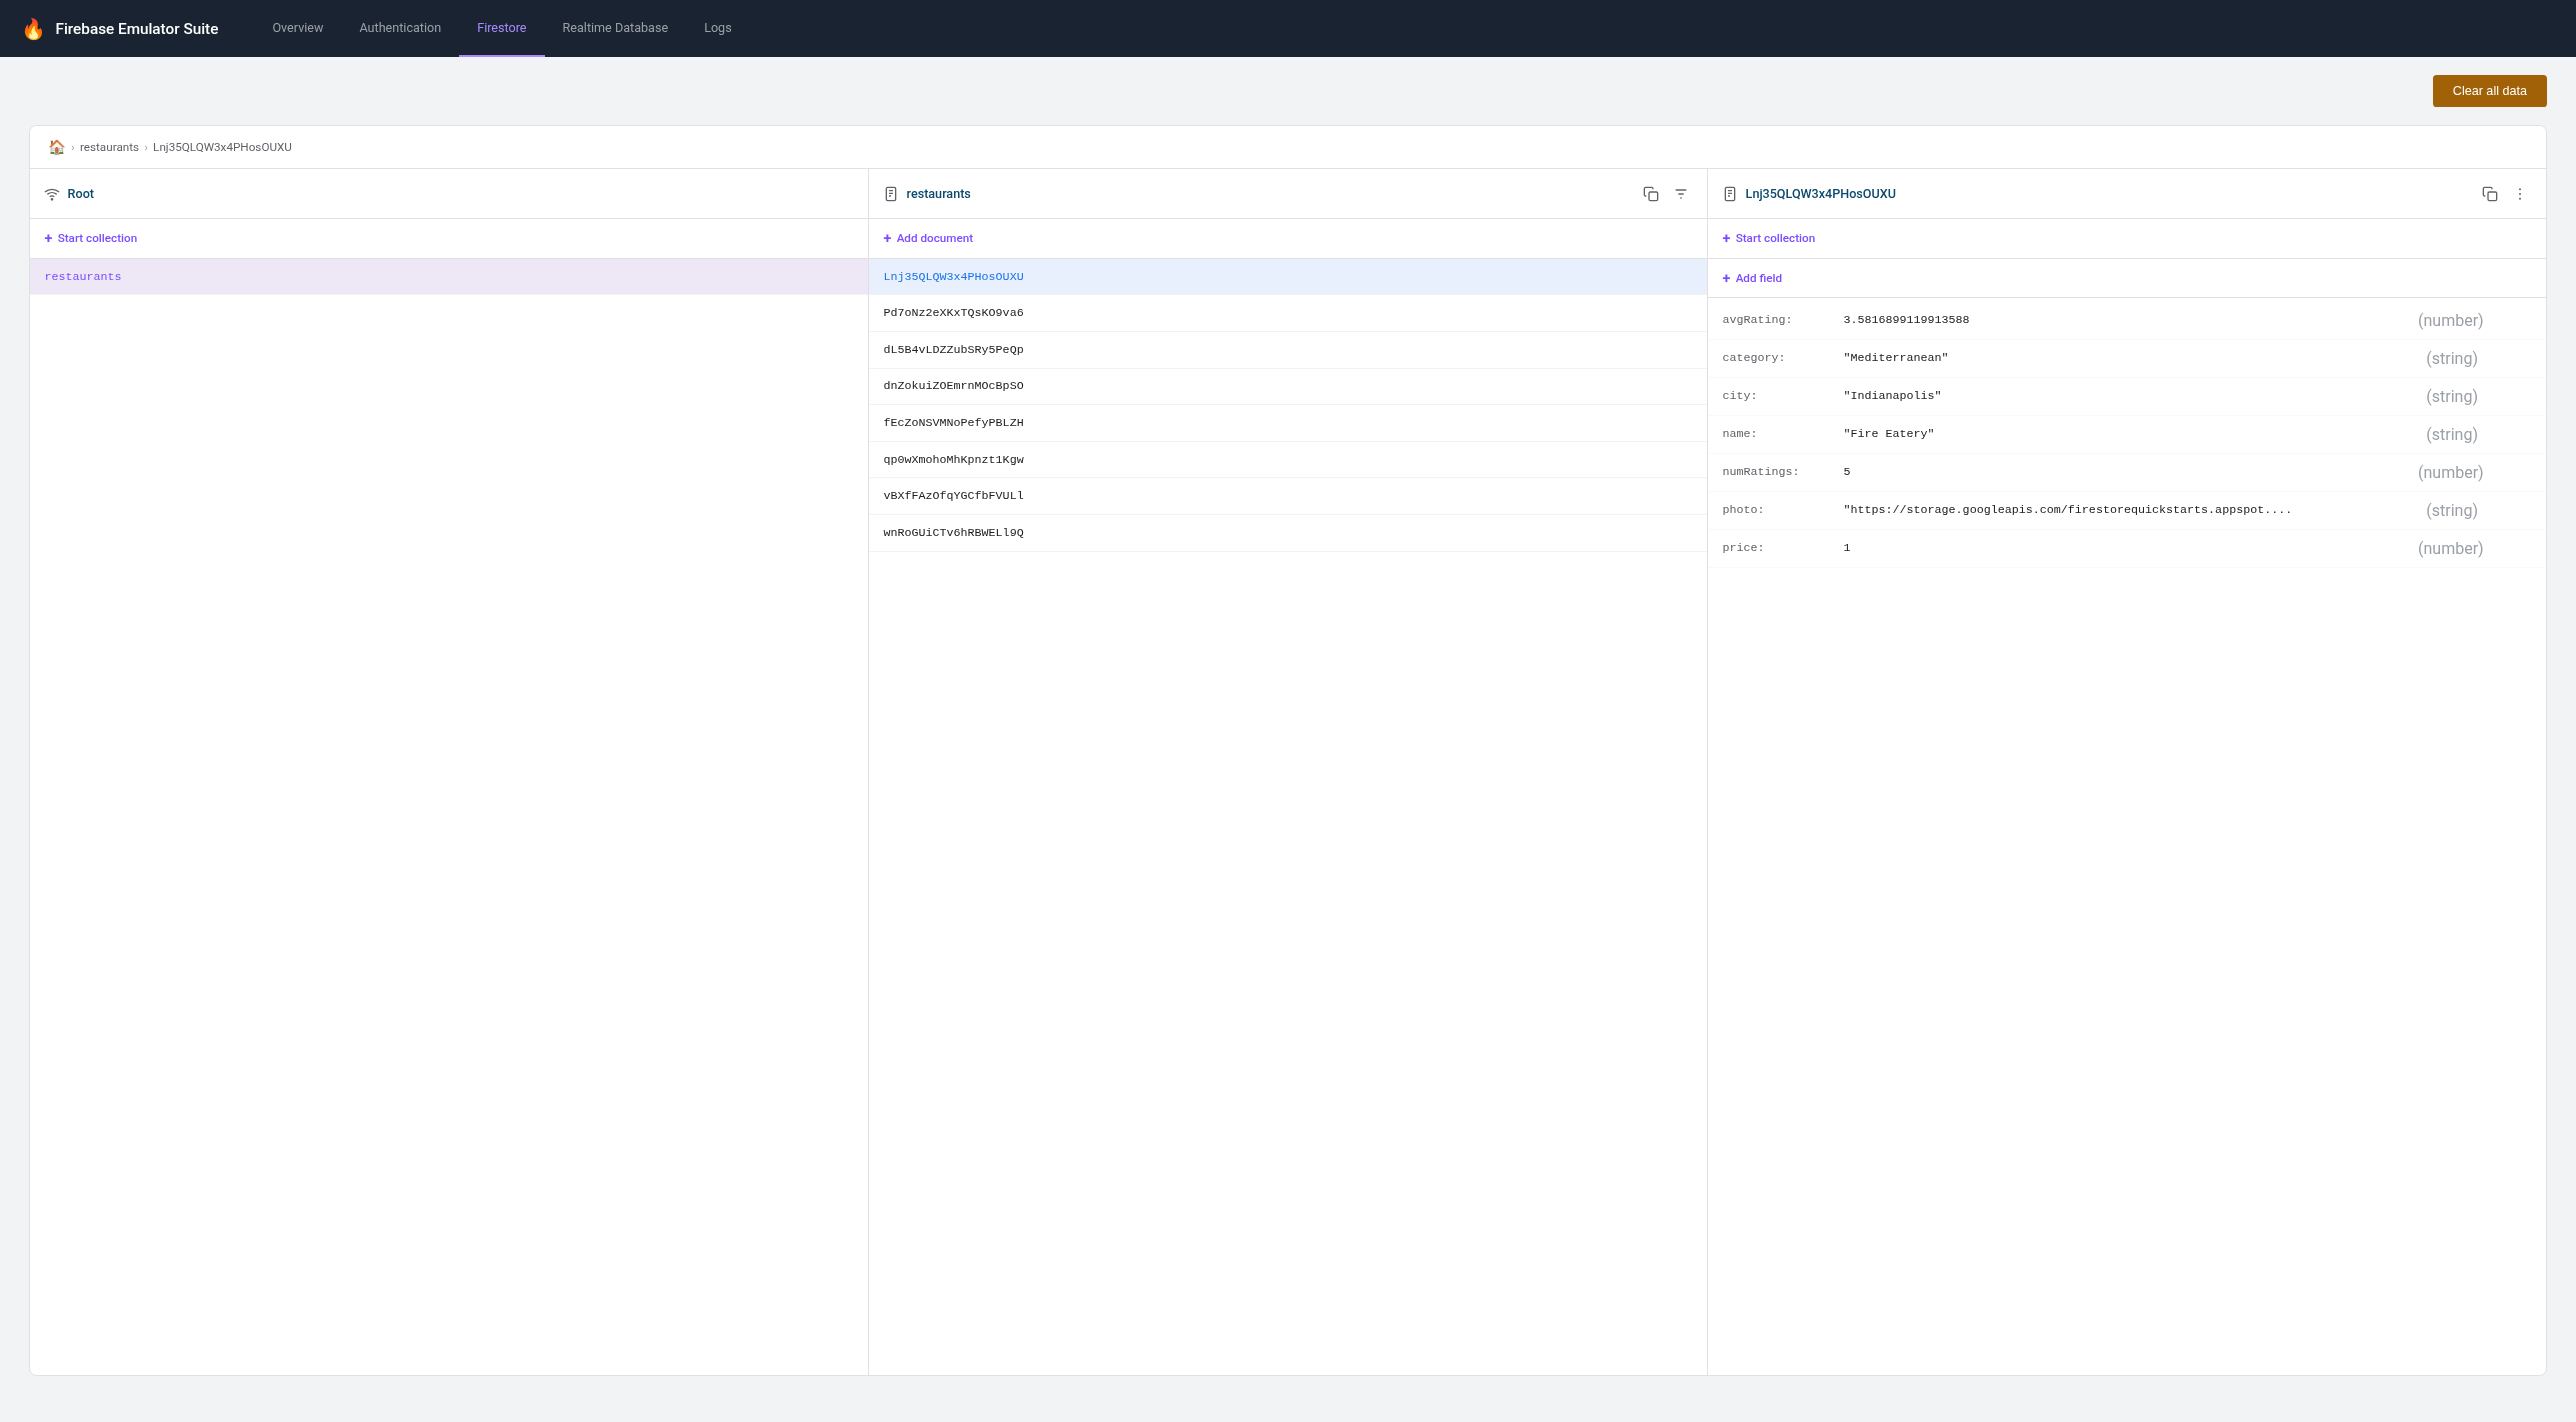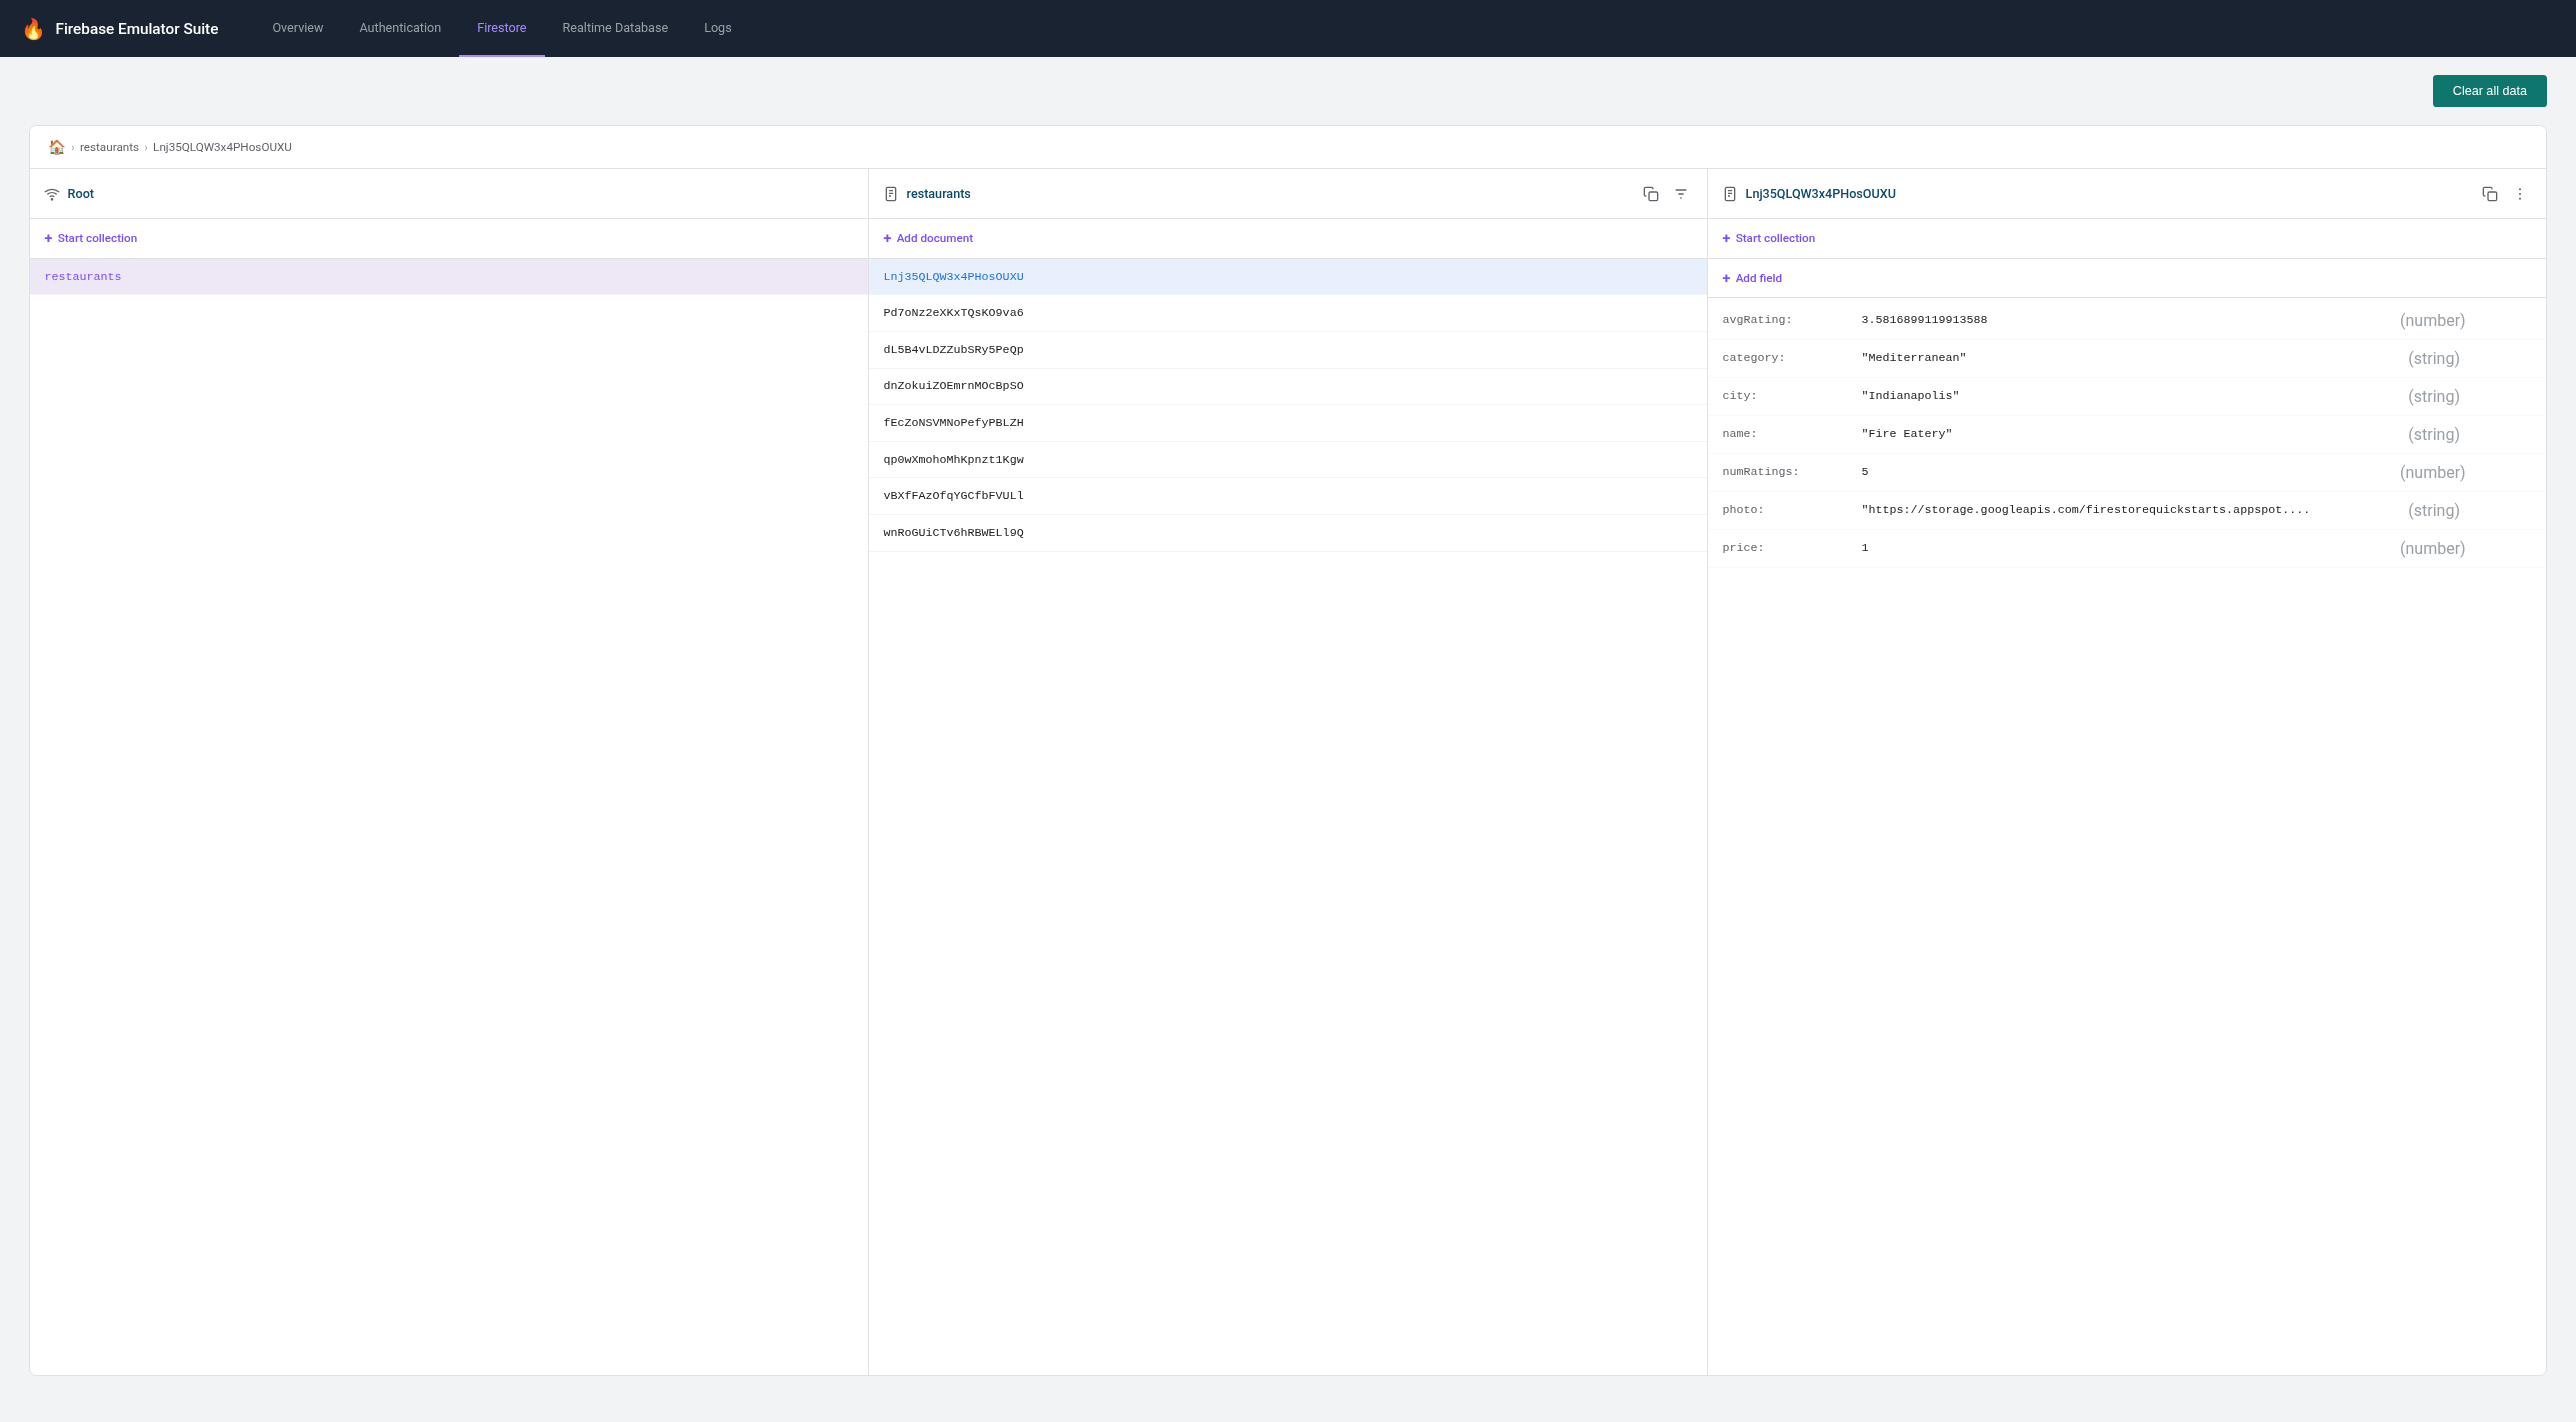--- a/index.html
+++ b/index.html
@@ -52,21 +52,21 @@
     }
 
     
     .toolbar {
       padding: 18px 29px;
       display: flex;
       justify-content: flex-end;
       align-items: center;
     }
     .clear-data-btn {
-      background: #0f766e;
+      background: #a16207;
       color: #fff;
       border: none;
       border-radius: 3.6px;
       padding: 9px 20px;
       font-size: 12.6px;
       font-weight: 500;
       cursor: pointer;
     }
 
     
@@ -195,21 +195,21 @@
     .fields-list {
       overflow-y: auto;
       flex: 1;
       padding: 3.6px 0;
     }
     .field-row {
       display: flex;
       align-items: center;
       padding: 9px 14.4px;
       font-size: 11.7px;
-      gap: 22px;
+      gap: 4px;
       border-bottom: 0.9px solid #f8f9fa;
     }
     .field-key {
       font-family: 'Courier New', monospace;
       color: #5f6368;
       min-width: 117px;
     }
     .field-value {
       font-family: 'Courier New', monospace;
       color: #202124;

